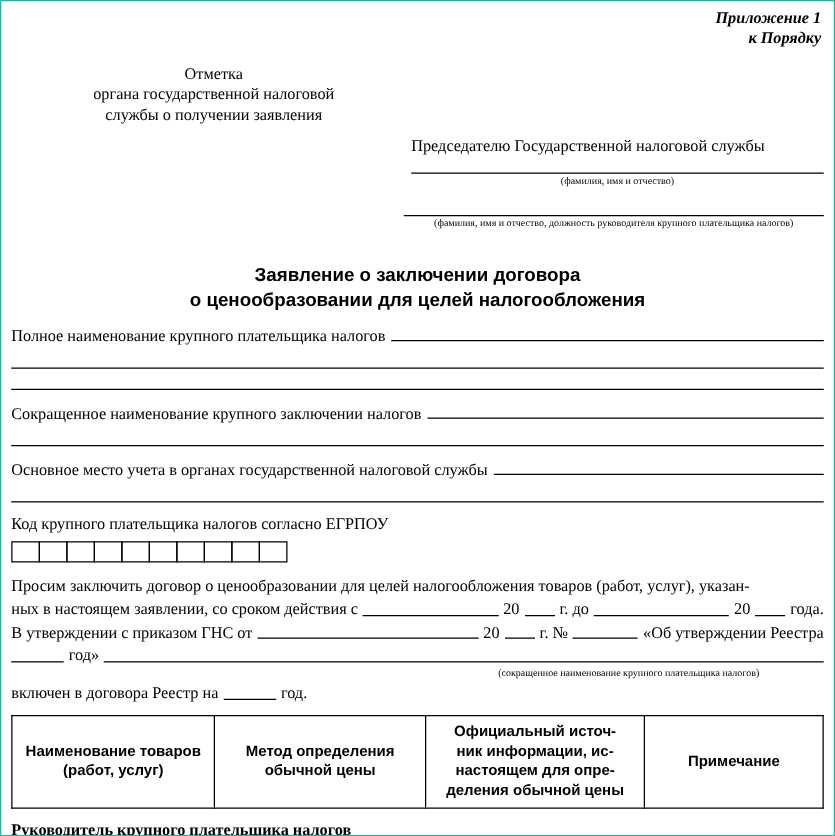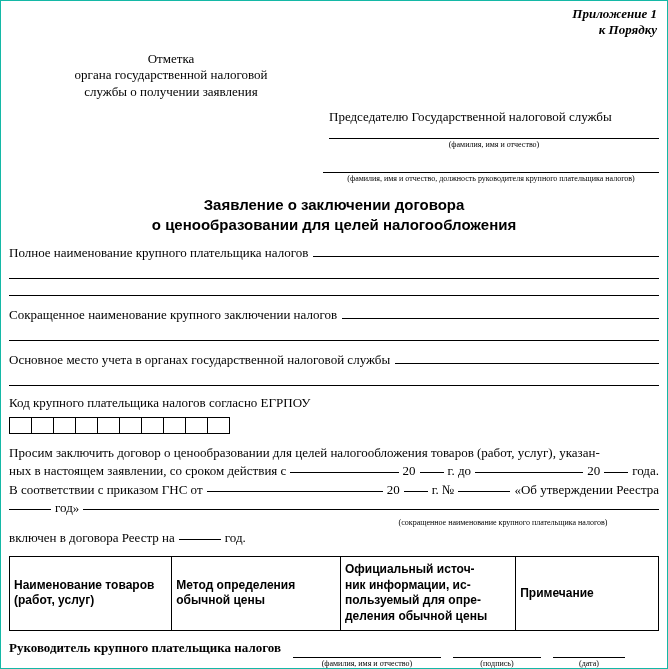--- a/index.html
+++ b/index.html
@@ -15,42 +15,42 @@
     padding: 5px 8px 6px 8px;
     overflow: hidden;
   }
   .appendix { text-align: right; font-weight: bold; font-style: italic; font-size: 13px; line-height: 1.25; padding-right: 2px; }
   .stamp { width: 268px; margin: 12px 0 0 28px; text-align: center; }
   .addr-block { width: 330px; margin-left: auto; margin-top: 8px; }
   .addr-to { text-align: left; }
   .u-line { height: 13px; border-bottom: 1px solid #000; }
   .caption { font-size: 8px; text-align: center; line-height: 1.5; color: #000; }
   .applicant-block { width: 336px; margin-left: auto; margin-top: 9px; }
-  .doc-title { text-align: center; font-family: "Liberation Sans", sans-serif; font-weight: bold; font-size: 15px; line-height: 1.3; margin-top: 10px; }
+  .doc-title { text-align: center; font-family: "Liberation Sans", sans-serif; font-weight: bold; font-size: 15px; line-height: 1.3; margin-top: 26px; }
   .field-line { display: flex; align-items: baseline; margin-top: 11px; }
   .field-line .lbl { white-space: nowrap; }
   .field-line .fill { flex: 1; height: 12px; border-bottom: 1px solid #000; margin-left: 5px; }
   .rule { height: 17px; border-bottom: 1px solid #000; }
   .code-label { margin-top: 9px; }
   .code-row { display: flex; margin-top: 5px; }
   .cbox { width: 23px; height: 17px; border: 1px solid #000; margin-left: -1px; }
   .cbox:first-child { margin-left: 0; }
   .para { margin-top: 10px; }
-  .fline { display: flex; align-items: flex-start; column-gap: 4px; line-height: 1.42; }
+  .fline { display: flex; align-items: center; column-gap: 4px; line-height: 1.42; }
   .fline span { white-space: nowrap; }
   .b { display: inline-block; height: 11px; border-bottom: 1px solid #000; }
   .grow { flex: 1 1 auto; min-width: 30px; }
   .w22 { width: 24px; } .w40 { width: 42px; } .w50 { width: 52px; }
   .cap-under { width: 312px; margin-left: 338px; }
   .goods-table { width: 100%; border-collapse: collapse; margin-top: 8px; table-layout: fixed; }
   .goods-table th {
     border: 1px solid #000;
     font-family: "Liberation Sans", sans-serif;
     font-size: 12px; font-weight: bold;
-    text-align: left; vertical-align: middle;
+    text-align: center; vertical-align: middle;
     padding: 4px 4px; height: 74px; line-height: 1.3;
   }
   .footer { display: flex; align-items: flex-end; margin-top: 9px; column-gap: 12px; }
   .footer .lbl { white-space: nowrap; margin-bottom: 13px; font-weight: bold; }
   .sig-col { display: flex; flex-direction: column; }
   .sig-col .u-line { height: 14px; }
   .w-name { width: 148px; } .w-sign { width: 88px; } .w-date { width: 72px; }
 </style>
 </head>
 <body>
@@ -126,21 +126,21 @@
       <span class="b grow"></span>
       <span>20</span>
         <span class="b w22"></span>
       <span>г. до</span>
       <span class="b grow"></span>
       <span>20</span>
         <span class="b w22"></span>
       <span>года.</span>
     </div>
     <div class="fline">
-      <span>В соответствии с приказом ГНС от</span>
+      <span>В утверждении с приказом ГНС от</span>
       <span class="b grow"></span>
       <span>20</span>
         <span class="b w22"></span>
       <span>г. №</span>
       <span class="b w50"></span>
       <span>«Об утверждении Реестра</span>
     </div>
     <div class="fline">
       <span class="b w40"></span>
       <span>год»</span>
@@ -167,21 +167,21 @@
         <div>Наименование товаров</div>
         <div>(работ, услуг)</div>
       </th>
       <th>
         <div>Метод определения</div>
         <div>обычной цены</div>
       </th>
       <th>
         <div>Официальный источ-</div>
         <div>ник информации, ис-</div>
-        <div>пользуемый для опре-</div>
+        <div>настоящем для опре-</div>
         <div>деления обычной цены</div>
       </th>
       <th>
         <div>Примечание</div>
       </th>
     </tr>
   </tbody>
     </table>
 
   <div class="footer">

